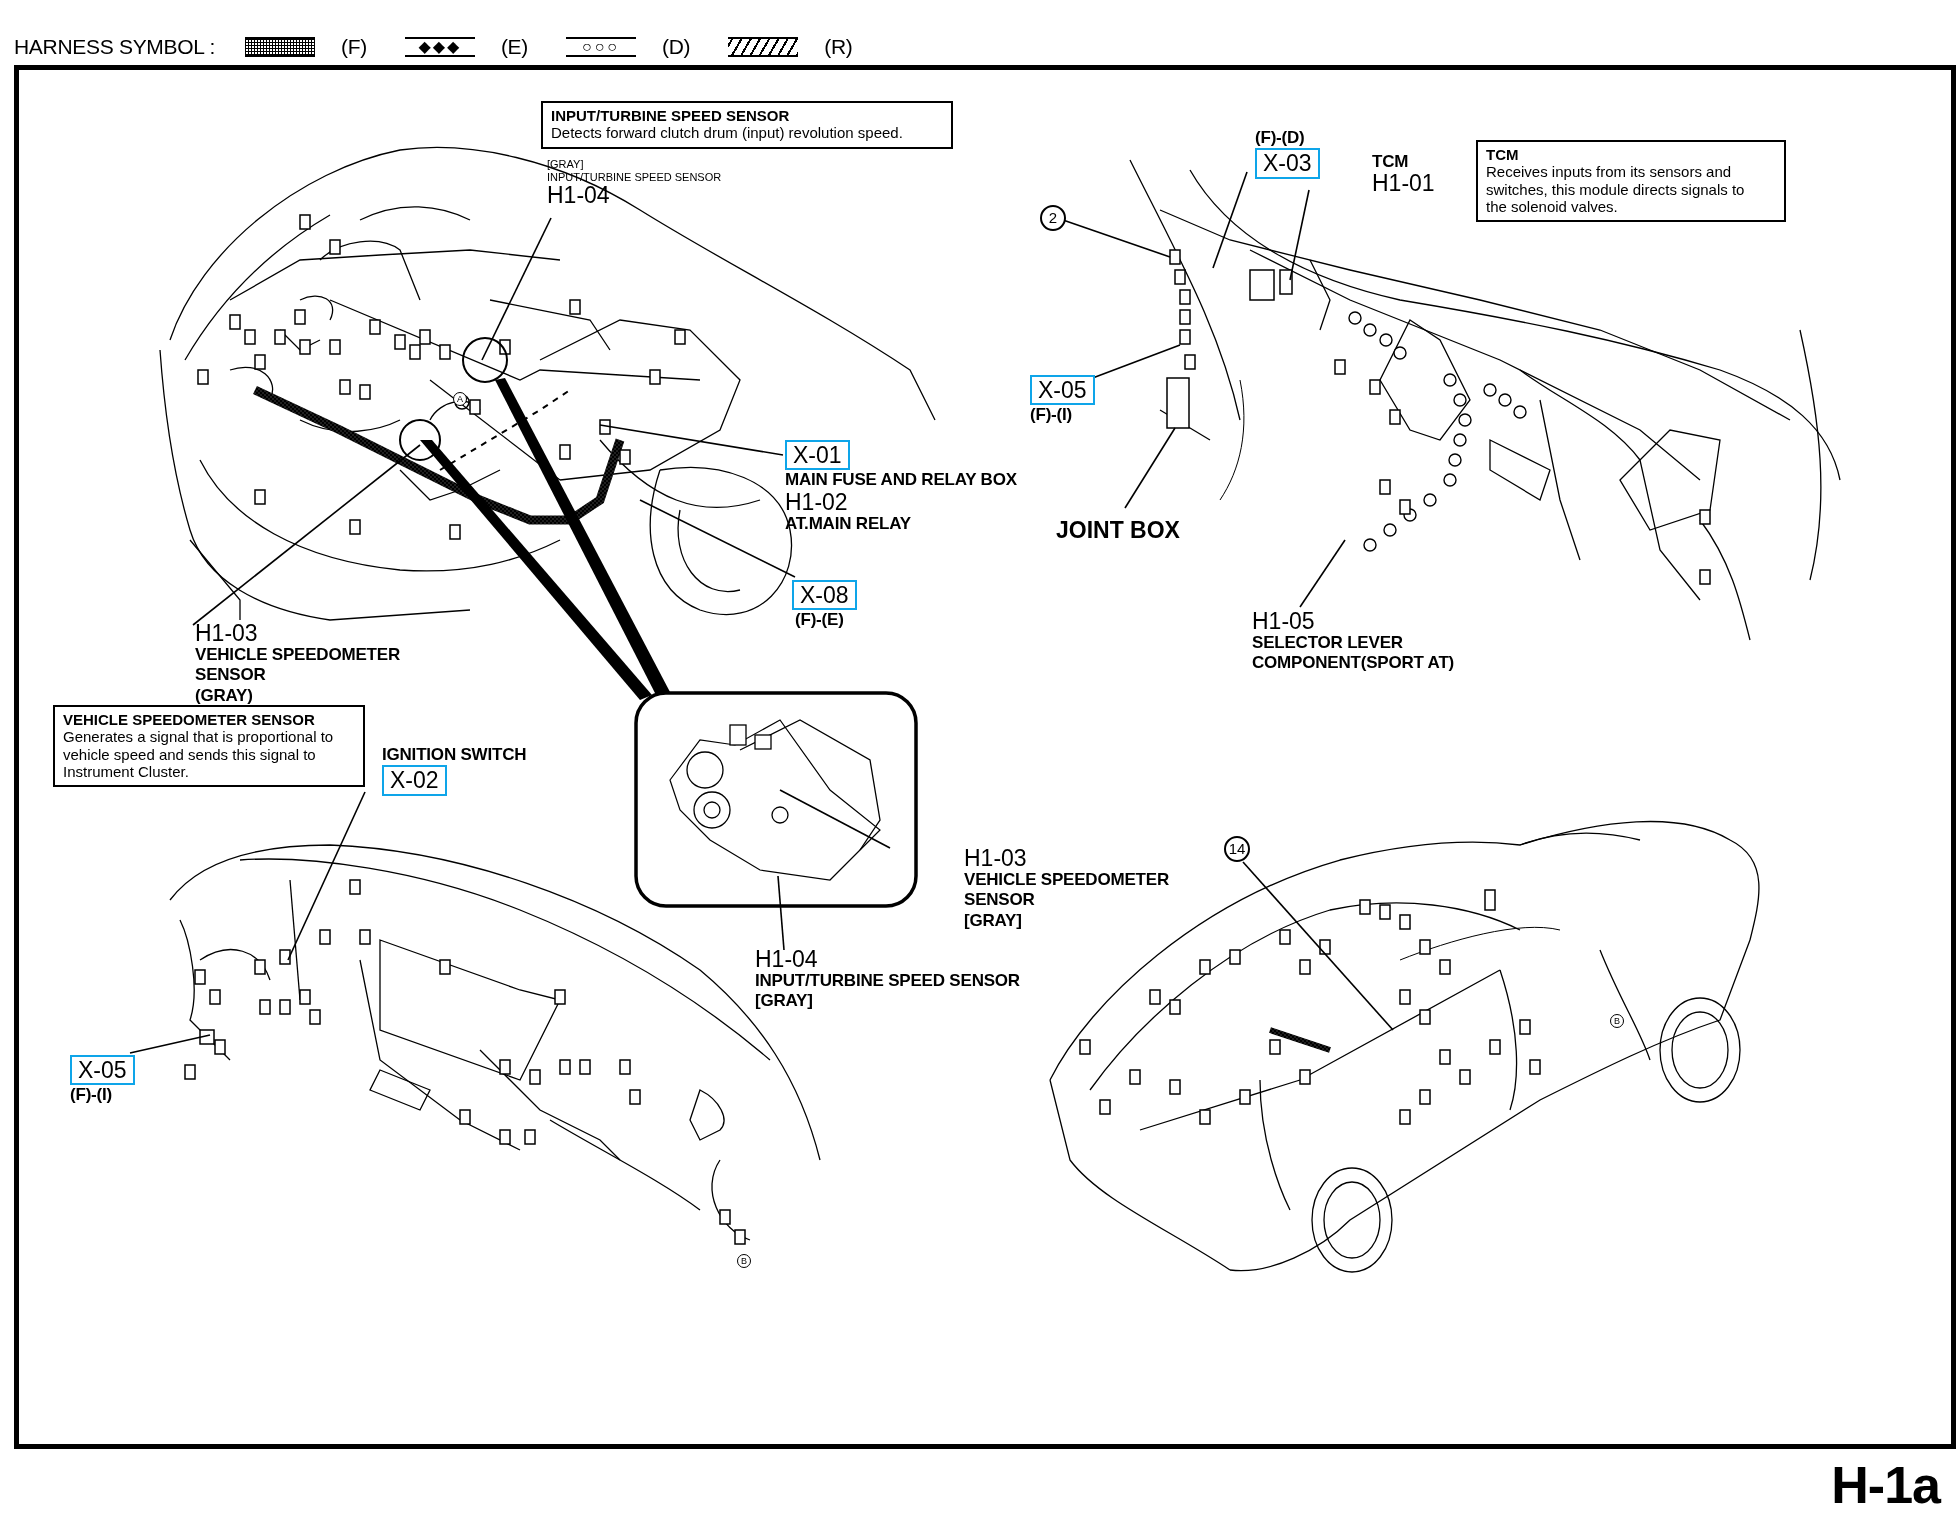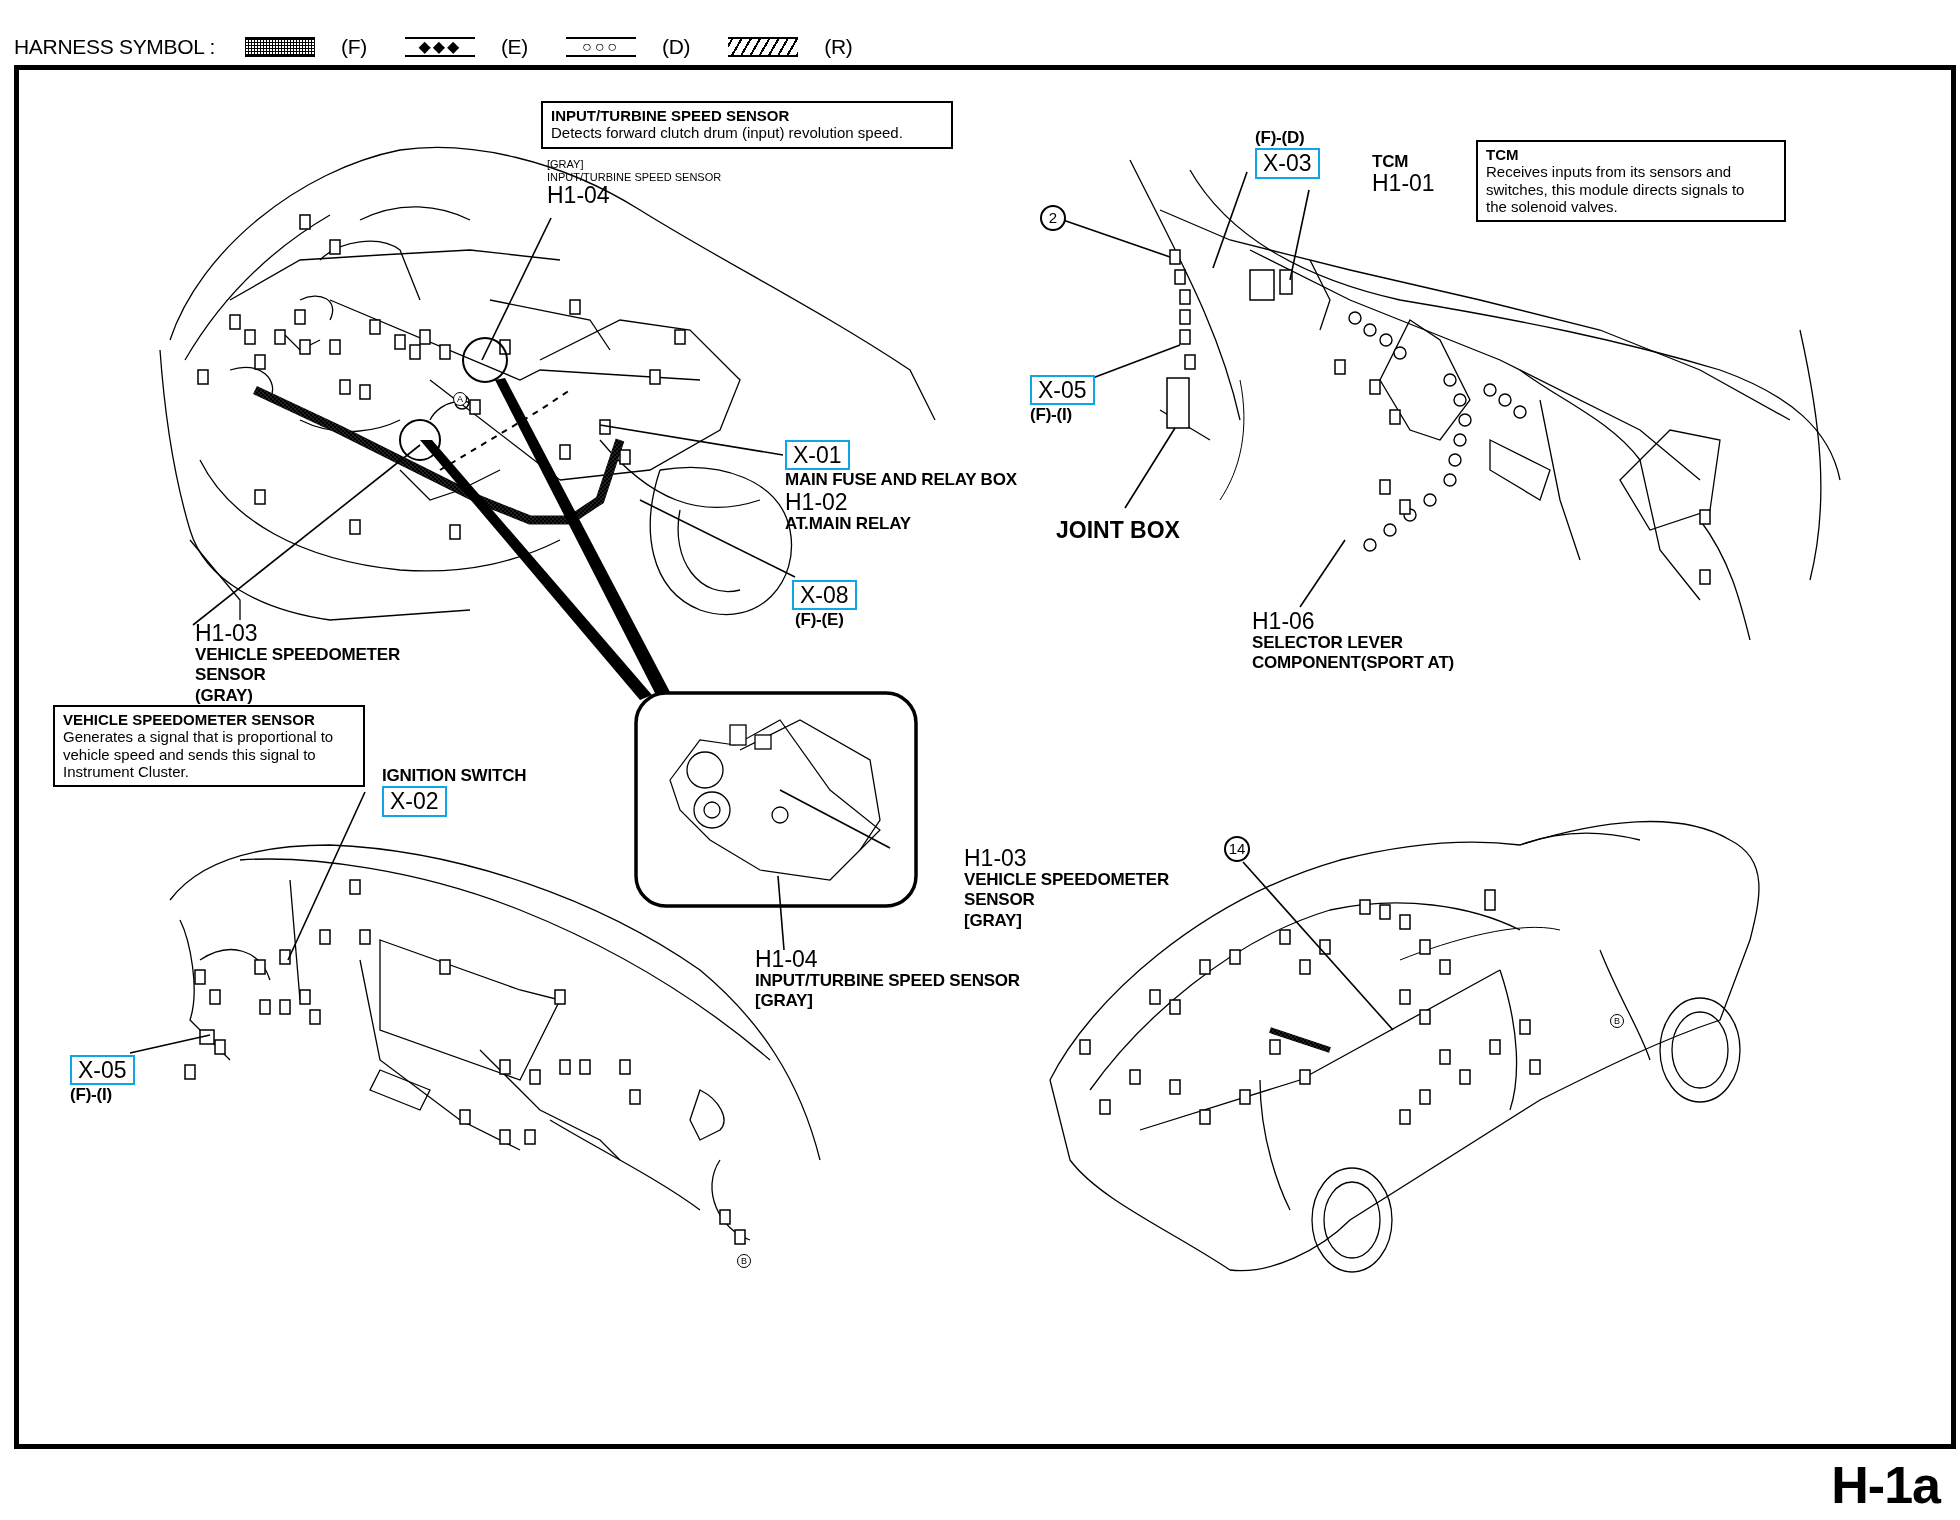--- a/index.html
+++ b/index.html
@@ -336,21 +336,21 @@
   <div class="small">(GRAY)</div>
 </div>
 
 <div class="abs box" style="left:53px;top:705px;width:292px;">
   <div class="bt">VEHICLE SPEEDOMETER SENSOR</div>
   <div class="bd">Generates a signal that is proportional to</div>
   <div class="bd">vehicle speed and sends this signal to</div>
   <div class="bd">Instrument Cluster.</div>
 </div>
 
-<div class="abs" style="left:382px;top:766px;">
+<div class="abs" style="left:382px;top:745px;">
   <div class="small">IGNITION SWITCH</div>
   <span class="code-box">X-02</span>
 </div>
 
 <div class="abs" style="left:1255px;top:128px;">
   <div class="small">(F)-(D)</div>
   <span class="code-box">X-03</span>
 </div>
 
 <div class="abs" style="left:1372px;top:152px;">
@@ -368,21 +368,21 @@
 <div class="abs circ" style="left:1040px;top:205px;">2</div>
 
 <div class="abs" style="left:1030px;top:375px;">
   <span class="code-box">X-05</span>
   <div class="small">(F)-(I)</div>
 </div>
 
 <div class="abs jb" style="left:1056px;top:517px;">JOINT BOX</div>
 
 <div class="abs" style="left:1252px;top:610px;">
-  <div class="code-big">H1-06</div>
+  <div class="code-big">H1-05</div>
   <div class="small">SELECTOR LEVER</div>
   <div class="small">COMPONENT(SPORT AT)</div>
 </div>
 
 <div class="abs" style="left:964px;top:847px;">
   <div class="code-big">H1-03</div>
   <div class="small">VEHICLE SPEEDOMETER</div>
   <div class="small">SENSOR</div>
   <div class="small">[GRAY]</div>
 </div>

